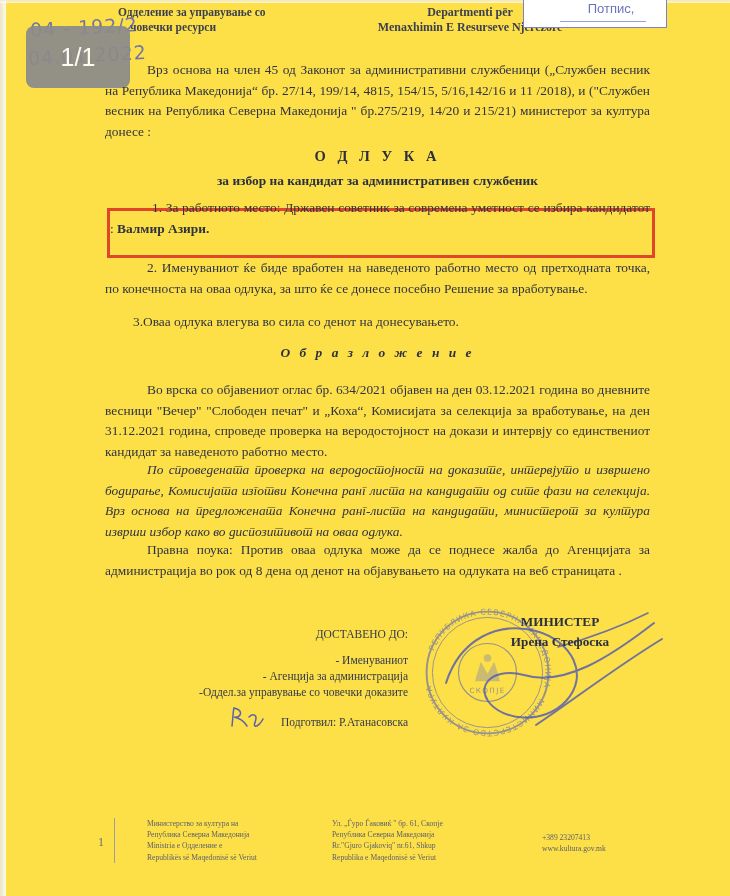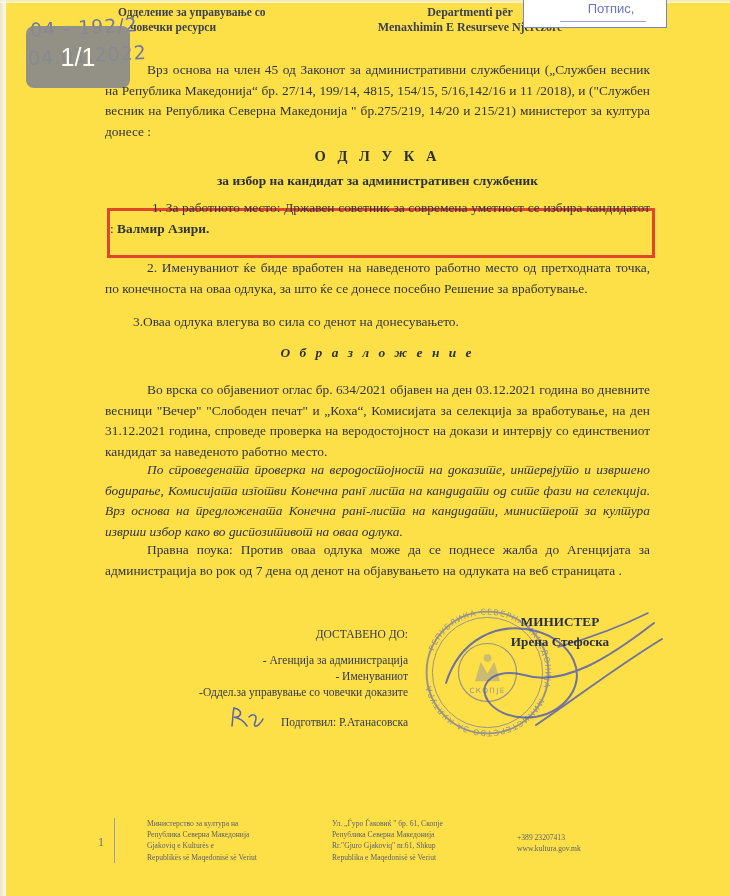--- a/index.html
+++ b/index.html
@@ -274,21 +274,21 @@
   }
   .footer-rule {
     width: 1px;
     align-self: stretch;
     background: #9a9ea8;
     margin-right: 11px;
   }
   .footer-col { }
   .footer-col-1 { width: 185px; }
   .footer-col-2 { width: 185px; }
-  .footer-col-3 { width: 180px; padding-top: 14px; }
+  .footer-col-3 { width: 180px; padding-top: 14px; margin-left: 25px; }
   .footer-col div { white-space: nowrap; padding-left: 21px; }
 </style>
 </head>
 <body>
 
 <div class="page">
 
   <div class="scan-edge-left"></div>
   <div class="scan-edge-top"></div>
 
@@ -342,28 +342,28 @@
 
   <div class="body-text p-expl1">
     <p>Во врска со објавениот оглас бр. 634/2021  објавен на ден 03.12.2021 година во дневните весници "Вечер" "Слободен печат" и  „Коха“, Комисијата за селекција за вработување, на ден 31.12.2021 година, спроведе проверка на веродостојност на докази и интервју  со единствениот кандидат за наведеното работно  место.</p>
   </div>
 
   <div class="body-text p-expl2">
     <p>По спроведената проверка на веродостојност на доказите, интервјуто и извршено бодирање, Комисијата изготви Конечна ранг листа на  кандидати од сите фази на селекција. Врз основа на предложената Конечна ранг-листа на кандидати, министерот за култура изврши избор како во диспозитивот на оваа одлука.</p>
   </div>
 
   <div class="body-text p-legal">
-    <p>Правна поука: Против оваа одлука може да се поднесе   жалба до Агенцијата за администрација во рок од 7 дена од денот на објавувањето на одлуката на веб страницата .</p>
+    <p>Правна поука: Против оваа одлука може да се поднесе   жалба до Агенцијата за администрација во рок од 8 дена од денот на објавувањето на одлуката на веб страницата .</p>
   </div>
 
   <div class="delivery">
     <div class="delivery-title">ДОСТАВЕНО ДО:</div>
     <div class="delivery-list">
+      <div>- Именуваниот</div>
       <div>- Агенција за администрација</div>
-      <div>- Именуваниот</div>
       <div>-Оддел.за управување со човечки доказите</div>
     </div>
     <div class="prepared-by">
       <span>Подготвил: Р.Атанасовска</span>
       <svg class="initials-mark" viewBox="0 0 40 24">
         <path d="M4 21 C5 13, 5 6, 6 3 C10 4, 14 6, 12 10 C10 13, 6 12, 6 12 C11 13, 16 16, 19 21
                  M21 12 C24 9, 28 9, 28 13 C28 17, 25 20, 27 21 C29 22, 33 18, 35 14" fill="none" stroke="#4a55b5" stroke-width="1.5" stroke-linecap="round"></path>
       </svg>
     </div>
   </div>
@@ -396,21 +396,21 @@
     <div class="minister-name">Ирена Стефоска</div>
   </div>
 
   <div class="footer">
     <div class="footer-inner">
       <div class="footer-pageno">1</div>
       <div class="footer-rule"></div>
       <div class="footer-col footer-col-1">
         <div>Министерство за култура на</div>
         <div>Република Северна Македонија</div>
-        <div>Gjakoviq e Kulturës e</div>
+        <div>Ministria e Одделение e</div>
         <div>Republikës së Maqedonisë së Veriut</div>
       </div>
       <div class="footer-col footer-col-2">
         <div>Ул. „Ѓуро Ѓаковиќ " бр. 61, Скопје</div>
         <div>Република Северна Македонија</div>
         <div>Rr."Gjuro Gjakoviq" nr.61, Shkup</div>
         <div>Republika e Maqedonisë së Veriut</div>
       </div>
       <div class="footer-col footer-col-3">
         <div>+389 23207413</div>

